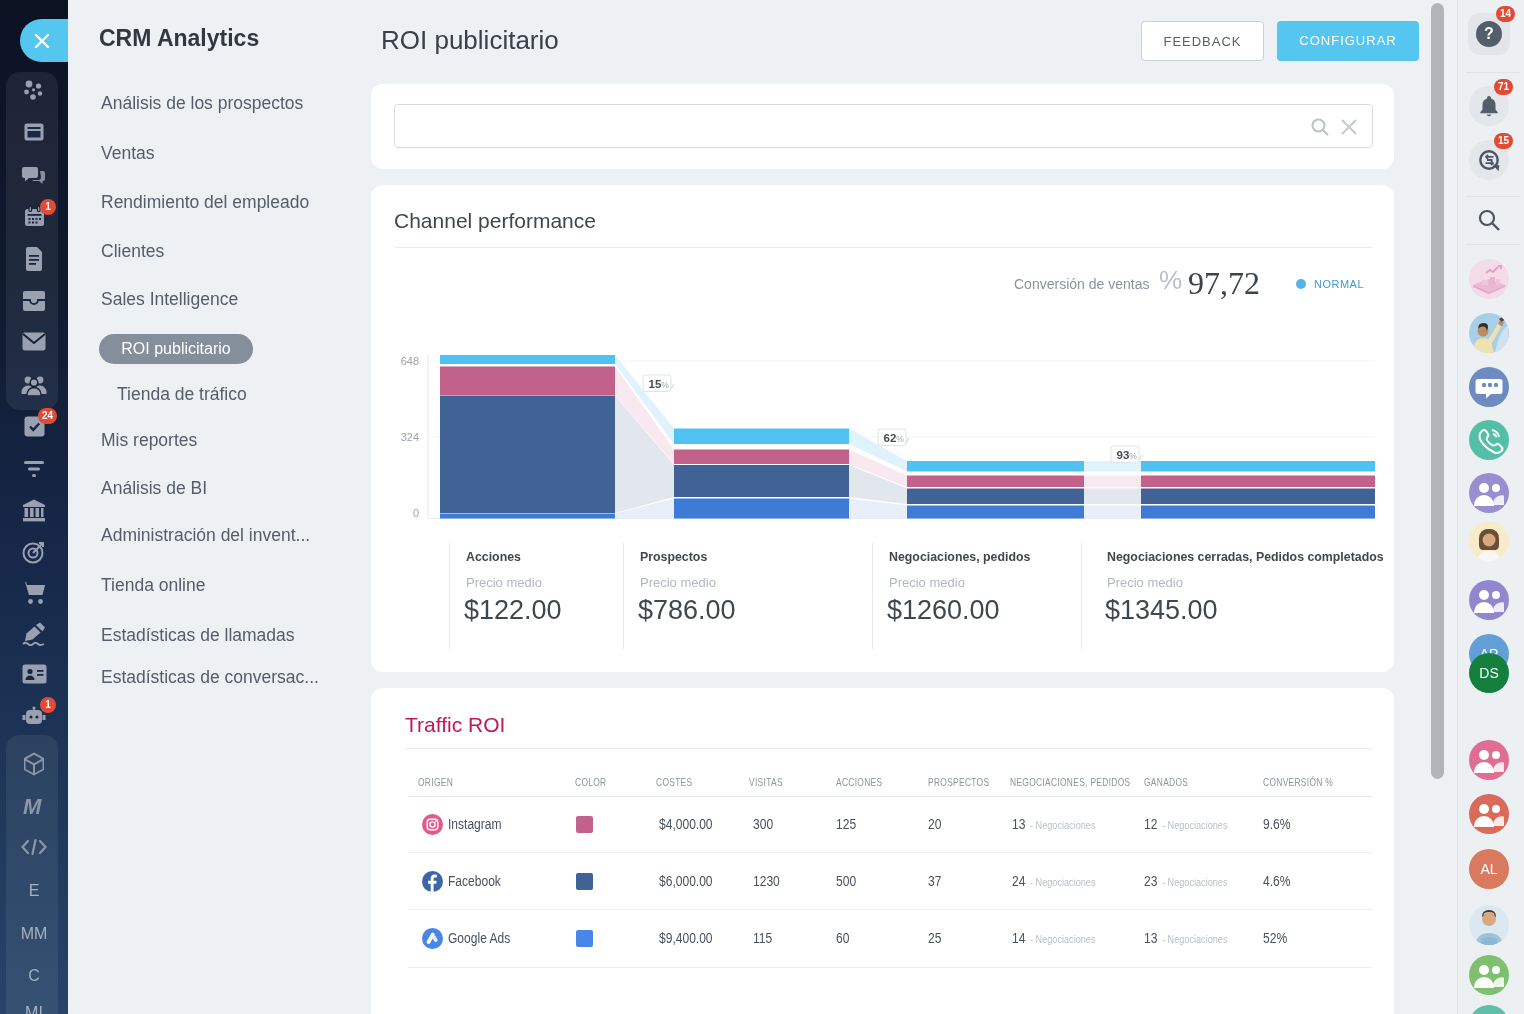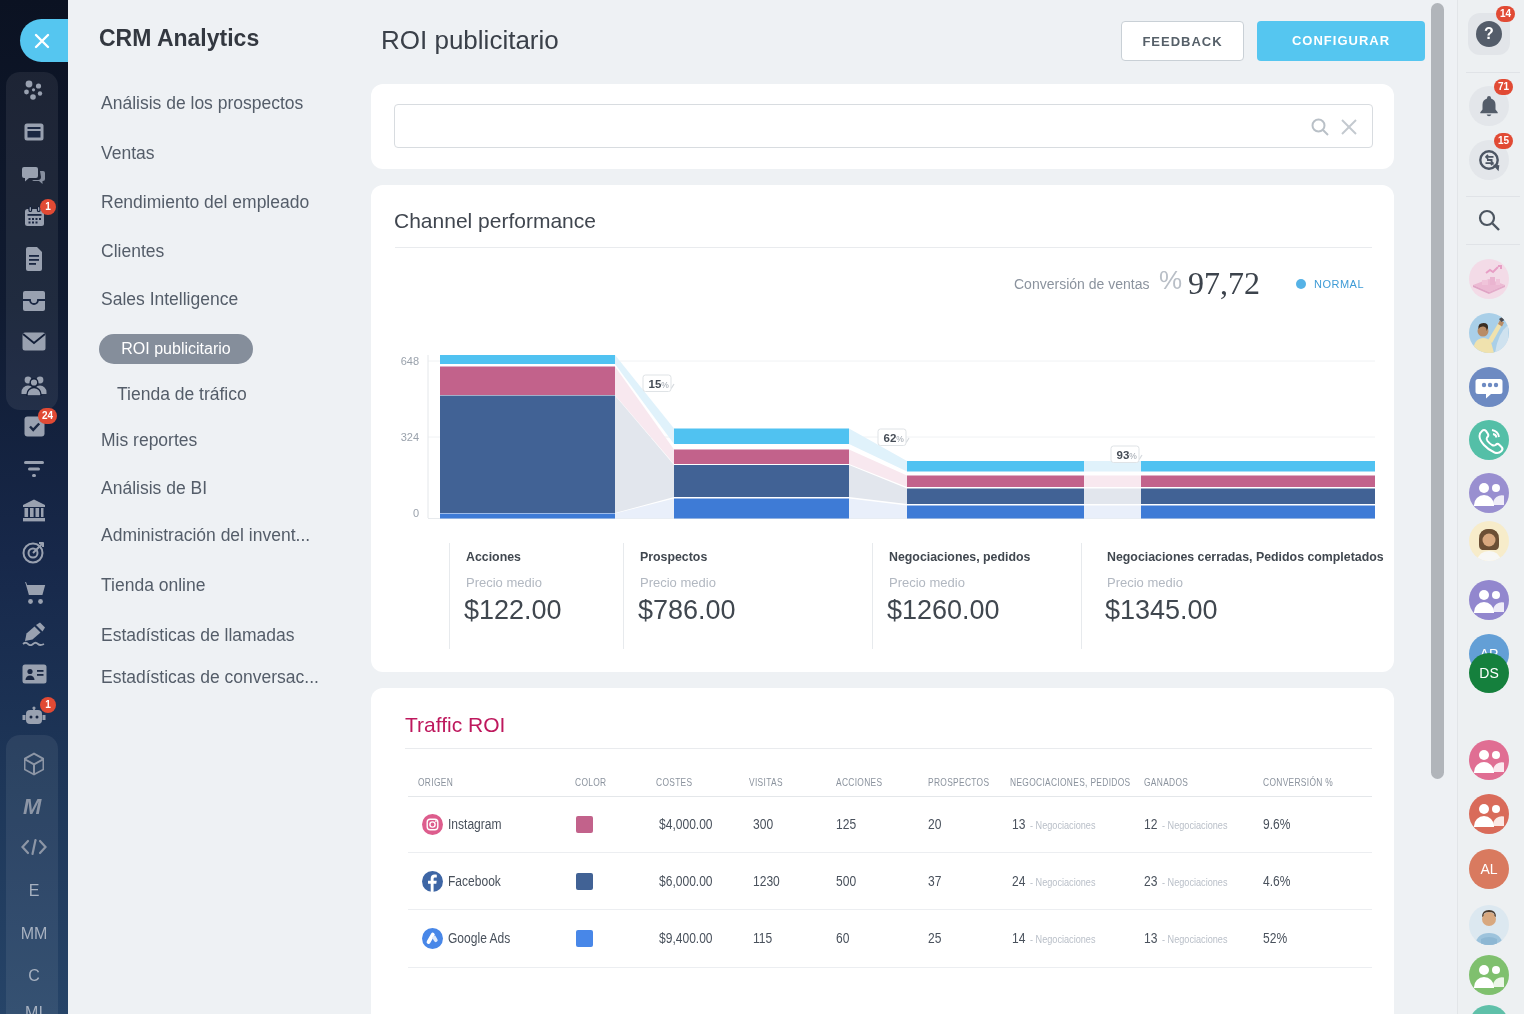--- a/index.html
+++ b/index.html
@@ -20,24 +20,24 @@
 .dtxt { left:0; width:68px; text-align:center; color:#a7b1c0; font-size:16px; }
 
 
 #menu-title { left:99px; top:25px; font-size:23px; font-weight:bold; color:#333840; }
 .mitem { left:101px; color:#545d69; font-size:17.5px; white-space:nowrap; }
 #mpill { left:99px; top:334px; width:154px; height:30px; background:#858e9b; border-radius:15px;
   color:#fff; font-size:16px; line-height:30px; text-align:center; }
 
 
 #h-title { left:381px; top:25px; font-size:26px; color:#3a4049; }
-.btn { top:21px; height:40px; border-radius:4px; font-size:13px; font-weight:bold; letter-spacing:1px;
-  text-align:center; line-height:40px; }
+.btn { top:21px; height:40px; border-radius:4px; font-size:13px; font-weight:normal; letter-spacing:1px;
+  text-align:center; line-height:40px;margin-left:20px; }
 #btn-feedback { left:1121px; width:123px; background:#fff; border:1px solid #c9d0d6; color:#566069; }
-#btn-config { left:1257px; width:168px; background:#55c6f0; color:#fff; }
+#btn-config { left:1257px; width:142px; background:#55c6f0; color:#fff; }
 
 
 .card { background:#fff; border-radius:12px; left:371px; width:1023px; }
 #searchcard { top:84px; height:85px; }
 #searchinput { left:23px; top:20px; width:979px; height:44px; border:1px solid #d8dce0; border-radius:4px; background:#fff; }
 #stag { position:absolute; left:6px; top:5px; height:33px; background:#c9e8f7; border-radius:3px;
   font-size:17px; color:#4e5660; line-height:33px; padding:0 14px; }
 #stag .x { color:#8ea4b3; font-size:14px; margin-left:14px; }
 
 #card1 { top:185px; height:487px; }

